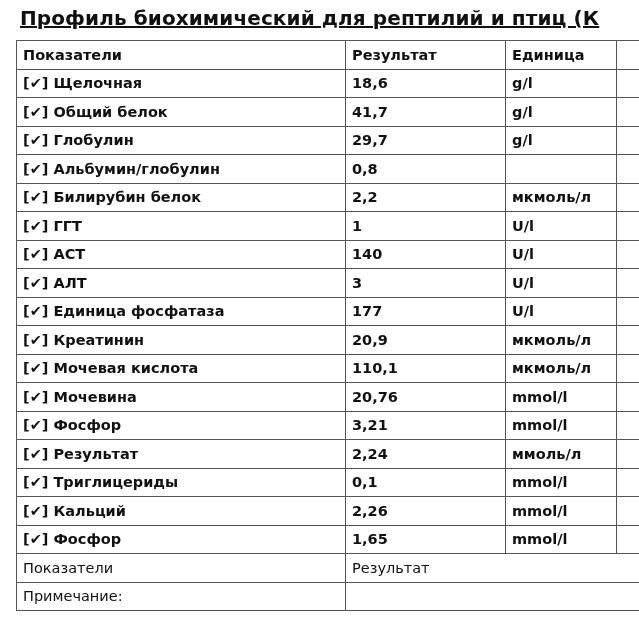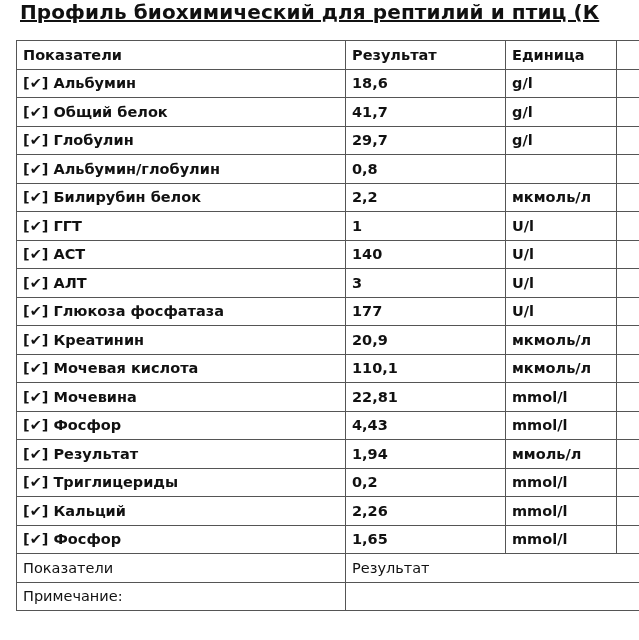--- a/index.html
+++ b/index.html
@@ -1,17 +1,17 @@
 <!DOCTYPE html>
 <html><head>
 <meta charset="utf-8">
 <style>
   html, body { margin: 0; padding: 0; background: #ffffff; }
   body { width: 639px; height: 640px; overflow: hidden; position: relative; font-family: "DejaVu Sans", sans-serif; color: #111; }
-  .title { position: absolute; left: 20px; top: 0; font-size: 20px; font-weight: bold; text-decoration: underline; white-space: nowrap; letter-spacing: 0.1px; }
+  .title { position: absolute; left: 20px; top: 6px; font-size: 20px; font-weight: bold; text-decoration: underline; white-space: nowrap; letter-spacing: 0.1px; }
   table { position: absolute; left: 16px; top: 40px; border-collapse: collapse; table-layout: fixed; width: 640px; }
   td { border: 1.5px solid #555; height: 27.5px; padding: 0 0 0 6px; font-size: 14.5px; white-space: nowrap; overflow: hidden; vertical-align: middle; }
   td.b { font-weight: bold; }
   col.c1 { width: 329px; }
   col.c2 { width: 160px; }
   col.c3 { width: 111px; }
   col.c4 { width: 40px; }
 </style>
 </head>
 <body>
@@ -26,21 +26,21 @@
       <col class="c4">
     </colgroup>
   <tbody id="tbody">
     <tr>
       <td class="b">Показатели</td>
       <td class="b">Результат</td>
       <td class="b">Единица</td>
       <td class="b"></td>
     </tr>
   <tr>
-        <td class="b">[✔] Альбумин</td>
+        <td class="b">[✔] Щелочная</td>
         <td class="b">18,6</td>
         <td class="b">g/l</td>
         <td class="b"></td>
       </tr>
       <tr>
         <td class="b">[✔] Общий белок</td>
         <td class="b">41,7</td>
         <td class="b">g/l</td>
         <td class="b"></td>
       </tr>
@@ -74,58 +74,58 @@
         <td class="b">U/l</td>
         <td class="b"></td>
       </tr>
       <tr>
         <td class="b">[✔] АЛТ</td>
         <td class="b">3</td>
         <td class="b">U/l</td>
         <td class="b"></td>
       </tr>
       <tr>
-        <td class="b">[✔] Глюкоза фосфатаза</td>
+        <td class="b">[✔] Единица фосфатаза</td>
         <td class="b">177</td>
         <td class="b">U/l</td>
         <td class="b"></td>
       </tr>
       <tr>
         <td class="b">[✔] Креатинин</td>
         <td class="b">20,9</td>
         <td class="b">мкмоль/л</td>
         <td class="b"></td>
       </tr>
       <tr>
         <td class="b">[✔] Мочевая кислота</td>
         <td class="b">110,1</td>
         <td class="b">мкмоль/л</td>
         <td class="b"></td>
       </tr>
       <tr>
         <td class="b">[✔] Мочевина</td>
-        <td class="b">22,81</td>
+        <td class="b">20,76</td>
         <td class="b">mmol/l</td>
         <td class="b"></td>
       </tr>
       <tr>
         <td class="b">[✔] Фосфор</td>
-        <td class="b">4,43</td>
+        <td class="b">3,21</td>
         <td class="b">mmol/l</td>
         <td class="b"></td>
       </tr>
       <tr>
         <td class="b">[✔] Результат</td>
-        <td class="b">1,94</td>
+        <td class="b">2,24</td>
         <td class="b">ммоль/л</td>
         <td class="b"></td>
       </tr>
       <tr>
         <td class="b">[✔] Триглицериды</td>
-        <td class="b">0,2</td>
+        <td class="b">0,1</td>
         <td class="b">mmol/l</td>
         <td class="b"></td>
       </tr>
       <tr>
         <td class="b">[✔] Кальций</td>
         <td class="b">2,26</td>
         <td class="b">mmol/l</td>
         <td class="b"></td>
       </tr>
       <tr>

